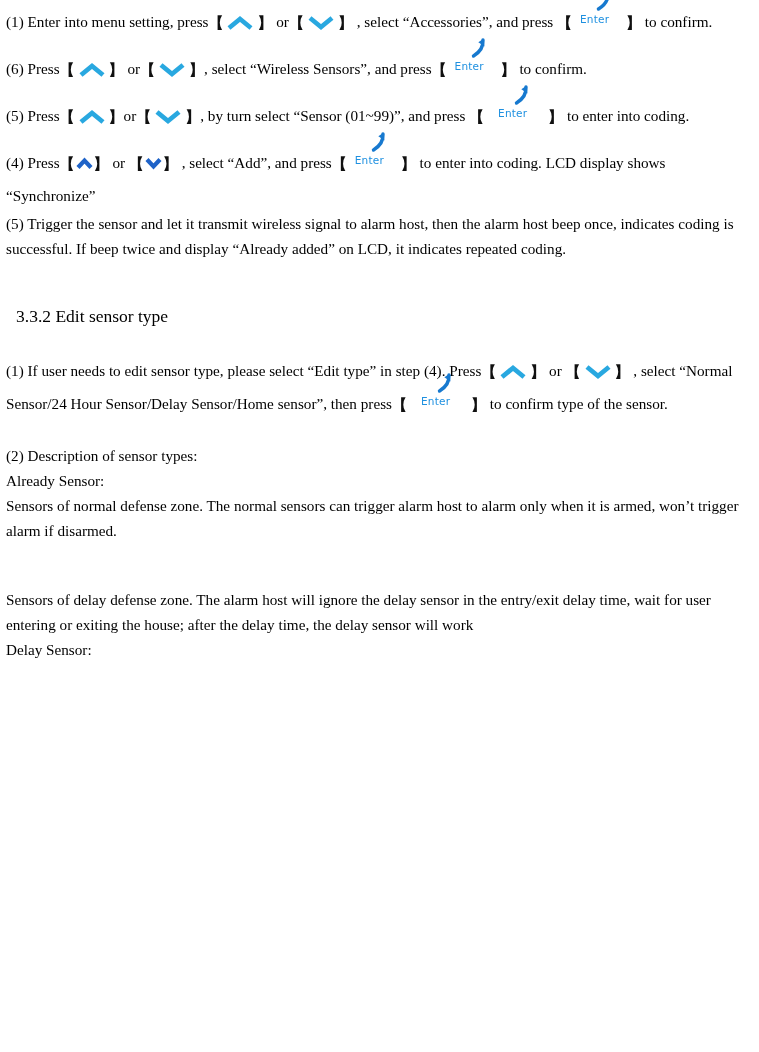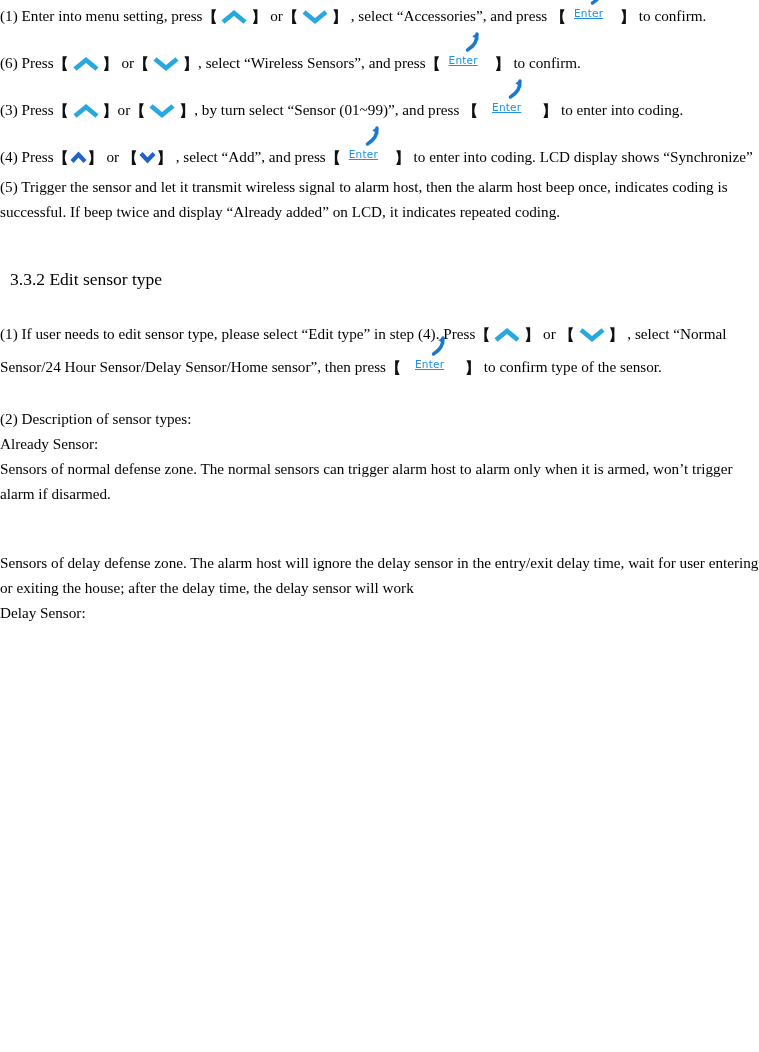--- a/index.html
+++ b/index.html
@@ -12,21 +12,21 @@
     height: 1052px;
     font-family: "Liberation Serif", "DejaVu Serif", serif;
     color: #000000;
     overflow: hidden;
   }
   .page {
     position: relative;
     width: 759px;
     height: 1052px;
     box-sizing: border-box;
-    padding: 0;
+    padding: 6px;
     border-radius: 28px;
   }
   .para {
     font-size: 15.2px;
     line-height: 31px;
     text-align: left;
     margin: 0;
     padding: 0;
     white-space: normal;
   }
@@ -87,21 +87,20 @@
   .enterkey .ret svg { display: block; }
   .enterkey .lbl {
     position: absolute;
     left: 8px;
     top: 0px;
     font-family: "DejaVu Sans", "Liberation Sans", sans-serif;
     font-size: 10.5px;
     color: #1e90e0;
     letter-spacing: 0.2px;
     line-height: 16px;
-    text-decoration: underline;
   }
   .enterkey.pad { width: 64px; }
   .enterkey.pad .lbl { left: 14px; }
   .enterkey.pad .ret { left: 22px; }
 </style>
 </head>
 <body>
 
 <div class="page">
 
@@ -124,21 +123,21 @@
             <path d="M6 4 L17 13 L28 4" fill="none" stroke="#29a8e0" stroke-width="4.8" stroke-linecap="butt" stroke-linejoin="miter"></path>
           </svg></span><span class="brk">】</span></span><span>,  select “Wireless Sensors”, and press</span><span class="keygrp"><span class="brk">【</span><span class="enterkey"><span class="ret">
             <svg viewBox="0 0 24 22">
               <path d="M20 2 C20.5 9, 17 14, 10.5 18" fill="none" stroke="#1779cf" stroke-width="3.4" stroke-linecap="round"></path>
               <path d="M19.4 1.5 L21.6 8.6 L15.3 4.2 Z" fill="#1779cf"></path>
             </svg>
           </span><span class="lbl">Enter</span></span><span class="brk">】</span></span> <span>to confirm.</span></p>
 
   <div class="spacer-md"></div>
 
-  <p class="para"><span>(3) Press</span><span class="keygrp"><span class="brk">【</span><span class="chev chev-wide"><svg viewBox="0 0 34 18">
+  <p class="para"><span>(5) Press</span><span class="keygrp"><span class="brk">【</span><span class="chev chev-wide"><svg viewBox="0 0 34 18">
             <path d="M6 14 L17 5 L28 14" fill="none" stroke="#29a8e0" stroke-width="4.8" stroke-linecap="butt" stroke-linejoin="miter"></path>
           </svg></span><span class="brk">】</span></span><span>or</span><span class="keygrp"><span class="brk">【</span><span class="chev chev-wide"><svg viewBox="0 0 34 18">
             <path d="M6 4 L17 13 L28 4" fill="none" stroke="#29a8e0" stroke-width="4.8" stroke-linecap="butt" stroke-linejoin="miter"></path>
           </svg></span><span class="brk">】</span></span><span>, by turn select “Sensor (01~99)”, and press</span> <span class="keygrp"><span class="brk">【</span><span class="enterkey pad"><span class="ret">
             <svg viewBox="0 0 24 22">
               <path d="M20 2 C20.5 9, 17 14, 10.5 18" fill="none" stroke="#1779cf" stroke-width="3.4" stroke-linecap="round"></path>
               <path d="M19.4 1.5 L21.6 8.6 L15.3 4.2 Z" fill="#1779cf"></path>
             </svg>
           </span><span class="lbl">Enter</span></span><span class="brk">】</span></span> <span>to enter into coding.</span></p>
 

